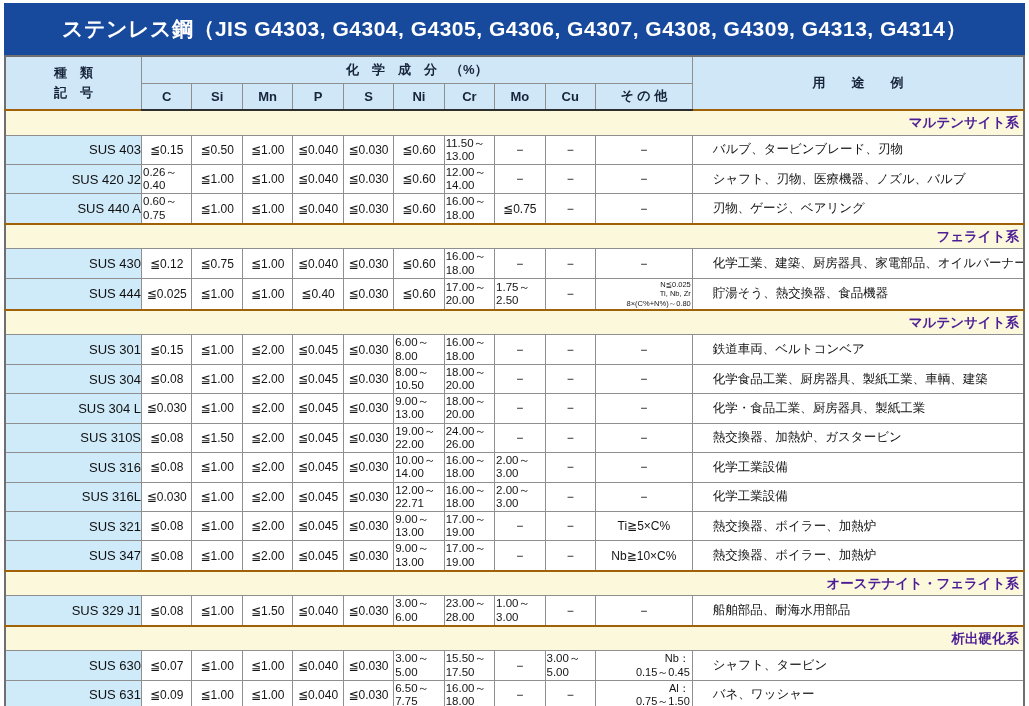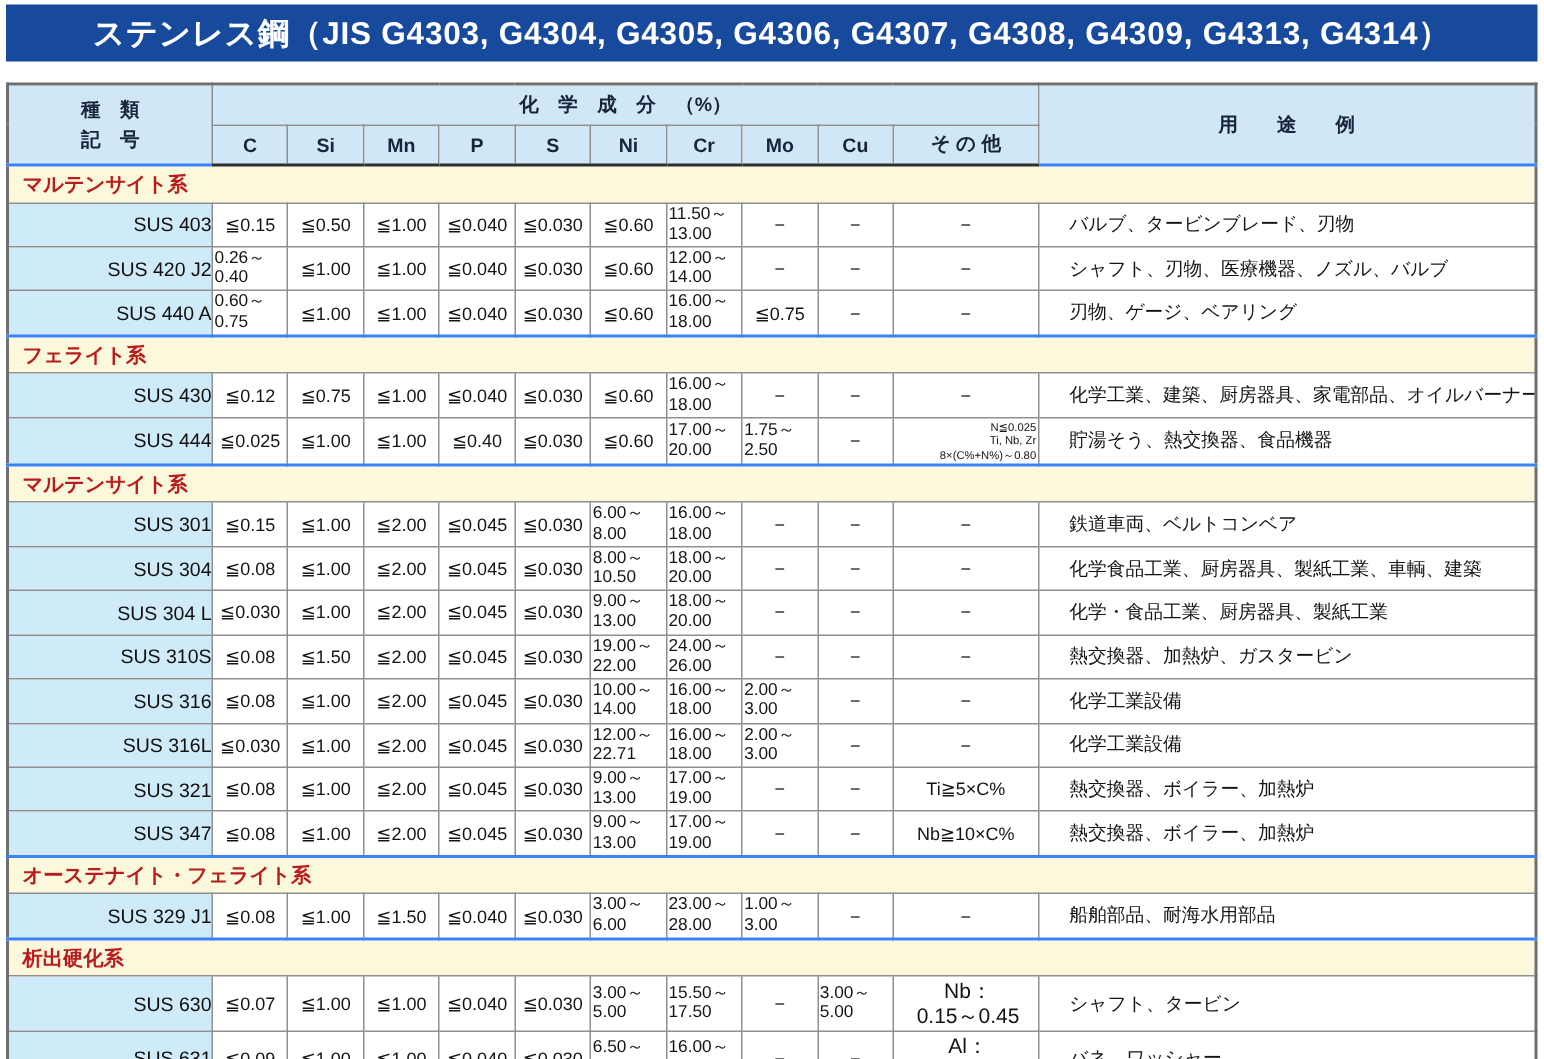--- a/index.html
+++ b/index.html
@@ -3,21 +3,21 @@
 <meta charset="utf-8">
 <style>
   html,body{margin:0;padding:0;}
   body{
     width:1029px;height:706px;background:#ffffff;overflow:hidden;
     font-family:"Liberation Sans","DejaVu Sans",sans-serif;
   }
   .page{position:relative;width:1029px;height:706px;}
 
   .title-bar{
-    position:absolute;left:4px;top:3px;width:1021px;height:38px;
+    position:absolute;left:4px;top:3px;width:1021px;height:52px;
     background:#17499c;color:#ffffff;
     display:flex;align-items:center;justify-content:center;
     font-size:21px;font-weight:bold;letter-spacing:0.5px;
   }
 
   table.spec{
     position:absolute;left:4px;top:55px;width:1021px;height:647px;
     border-collapse:collapse;table-layout:fixed;
     border:2px solid #6f6f6f;background:#ffffff;
   }
@@ -26,37 +26,37 @@
   thead th{
     background:#cfe7f6;color:#17243a;font-size:13px;font-weight:600;
     text-align:center;padding:0;
   }
   thead tr{height:27px;padding-left:36px;}
   thead tr:last-child th{border-bottom:2px solid #2e2e2e;}
   th.kind div{line-height:1.55;}
 
   tr.section-row{height:25px;}
   tr.section-row td{
-    background:#fbf8dc;color:#b91c1c;font-size:13.5px;font-weight:bold;
-    text-align:left;padding:1px 4px 1px 9px;
-    border-top:2px solid #3b82f6;
+    background:#fbf8dc;color:#4c1d95;font-size:13.5px;font-weight:bold;
+    text-align:right;padding:1px 4px 1px 9px;
+    border-top:2px solid #a16207;
   }
 
   tr.data-row{height:29px;}
   td.code-cell{
     background:#cfeaf9;color:#101010;font-size:13px;
     text-align:right;padding:0 0 0 9px;
   }
   td.plain{text-align:center;font-size:12px;color:#141414;padding:0;}
   td.range{
     text-align:left;font-size:11.5px;line-height:1.15;color:#141414;
     padding:1px 3px 1px 1px;
   }
   td.pairleft{
-    text-align:center;font-size:14px;line-height:1.2;color:#141414;
+    text-align:right;font-size:11px;line-height:1.2;color:#141414;
     padding:1px 2px 1px 5px;
   }
   td.tiny{
     text-align:right;font-size:7.5px;line-height:1.25;color:#141414;
     padding:1px 1px 1px 2px;
   }
   td.use-cell{
     text-align:left;font-size:12.5px;color:#141414;
     padding:0 4px 0 20px;white-space:nowrap;
   }

